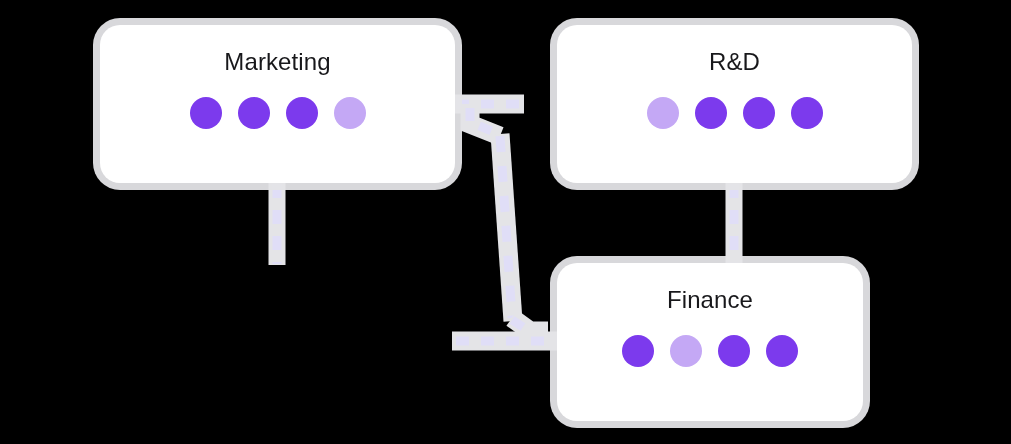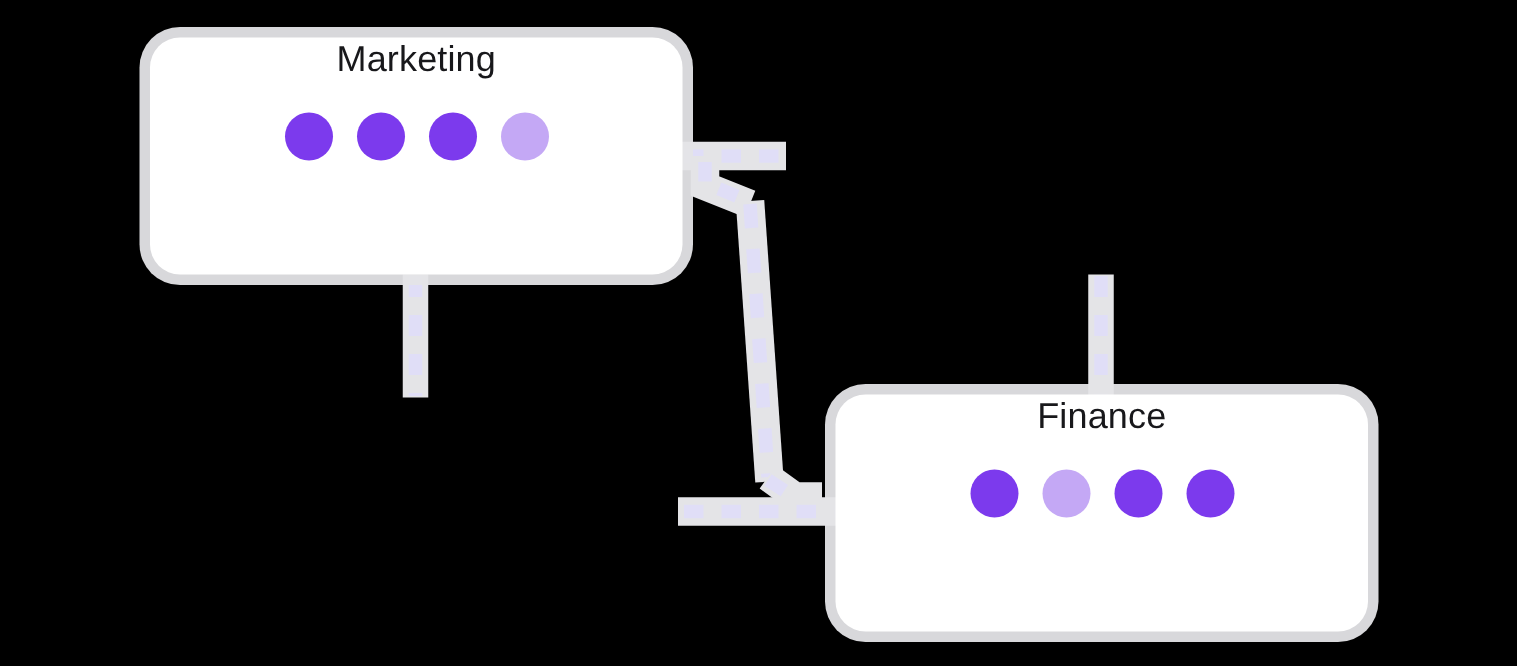--- a/index.html
+++ b/index.html
@@ -39,20 +39,21 @@
     background: #FFFFFF;
     border-radius: 20px;
     z-index: 2;
     box-shadow: 0 0 0 7px rgba(228,228,231,0.95);
     display: flex;
     flex-direction: column;
     align-items: center;
   }
 
   .card-title {
+    margin-top: 22px;
     font-size: 24px;
     line-height: 30px;
     font-weight: 400;
     color: #18181B;
     letter-spacing: 0.1px;
     white-space: nowrap;
   }
 
   .dot-row {
     margin-top: 20px;
@@ -108,23 +109,32 @@
   <div class="card" id="card-marketing" style="left: 100px; top: 25px; width: 355px; height: 158px; background: rgb(255, 255, 255);">
     <div class="card-title" style="color: rgb(24, 24, 27);">Marketing</div>
     <div class="dot-row">
       <span class="dot" style="background: rgb(124, 58, 237);"></span>
       <span class="dot" style="background: rgb(124, 58, 237);"></span>
       <span class="dot" style="background: rgb(124, 58, 237);"></span>
       <span class="dot" style="background: rgb(196, 168, 245);"></span>
     </div>
   </div>
 
+  <div class="card" id="card-rnd" style="left: 557px; top: 25px; width: 355px; height: 158px; background: rgb(255, 255, 255);">
+    <div class="card-title" style="color: rgb(24, 24, 27);">R&amp;D</div>
+    <div class="dot-row">
+      <span class="dot" style="background: rgb(196, 168, 245);"></span>
+      <span class="dot" style="background: rgb(124, 58, 237);"></span>
+      <span class="dot" style="background: rgb(124, 58, 237);"></span>
+      <span class="dot" style="background: rgb(124, 58, 237);"></span>
+    </div>
+  </div>
 
 
-  <div class="card" id="card-finance" style="left: 557px; top: 263px; width: 355px; height: 158px; background: rgb(255, 255, 255);">
+  <div class="card" id="card-finance" style="left: 557px; top: 263px; width: 306px; height: 158px; background: rgb(255, 255, 255);">
     <div class="card-title" style="color: rgb(24, 24, 27);">Finance</div>
     <div class="dot-row">
       <span class="dot" style="background: rgb(124, 58, 237);"></span>
       <span class="dot" style="background: rgb(196, 168, 245);"></span>
       <span class="dot" style="background: rgb(124, 58, 237);"></span>
       <span class="dot" style="background: rgb(124, 58, 237);"></span>
     </div>
   </div>
 
 </div>

